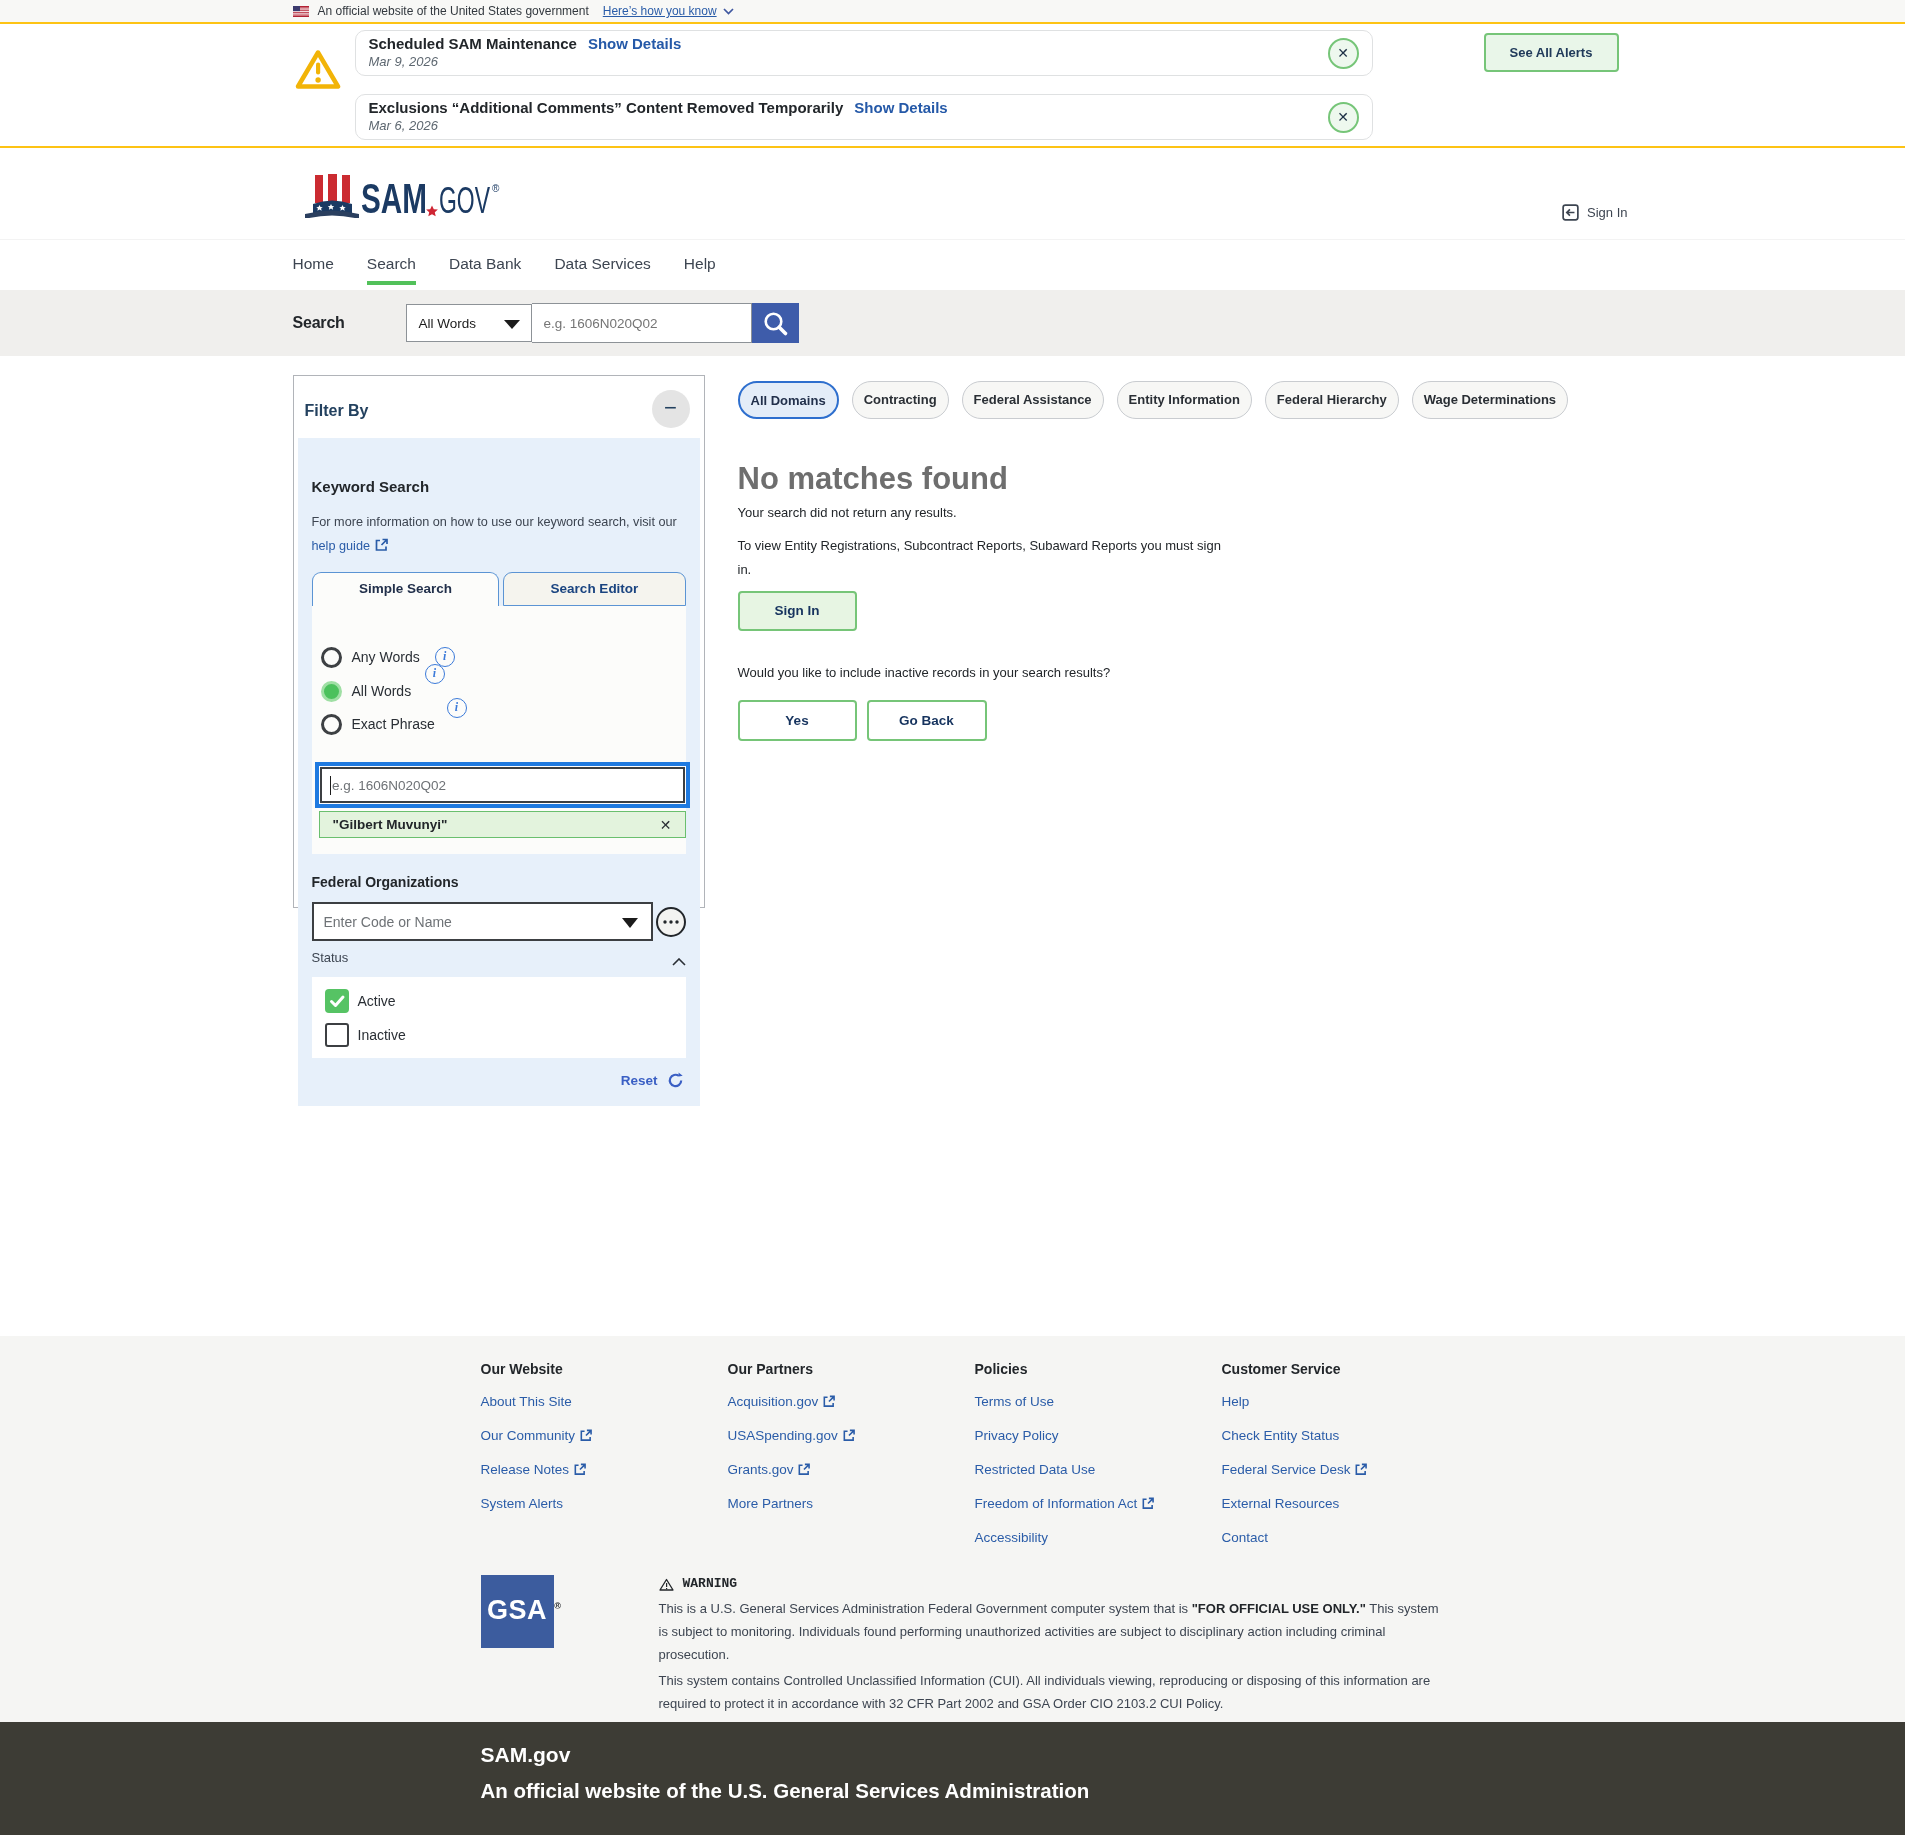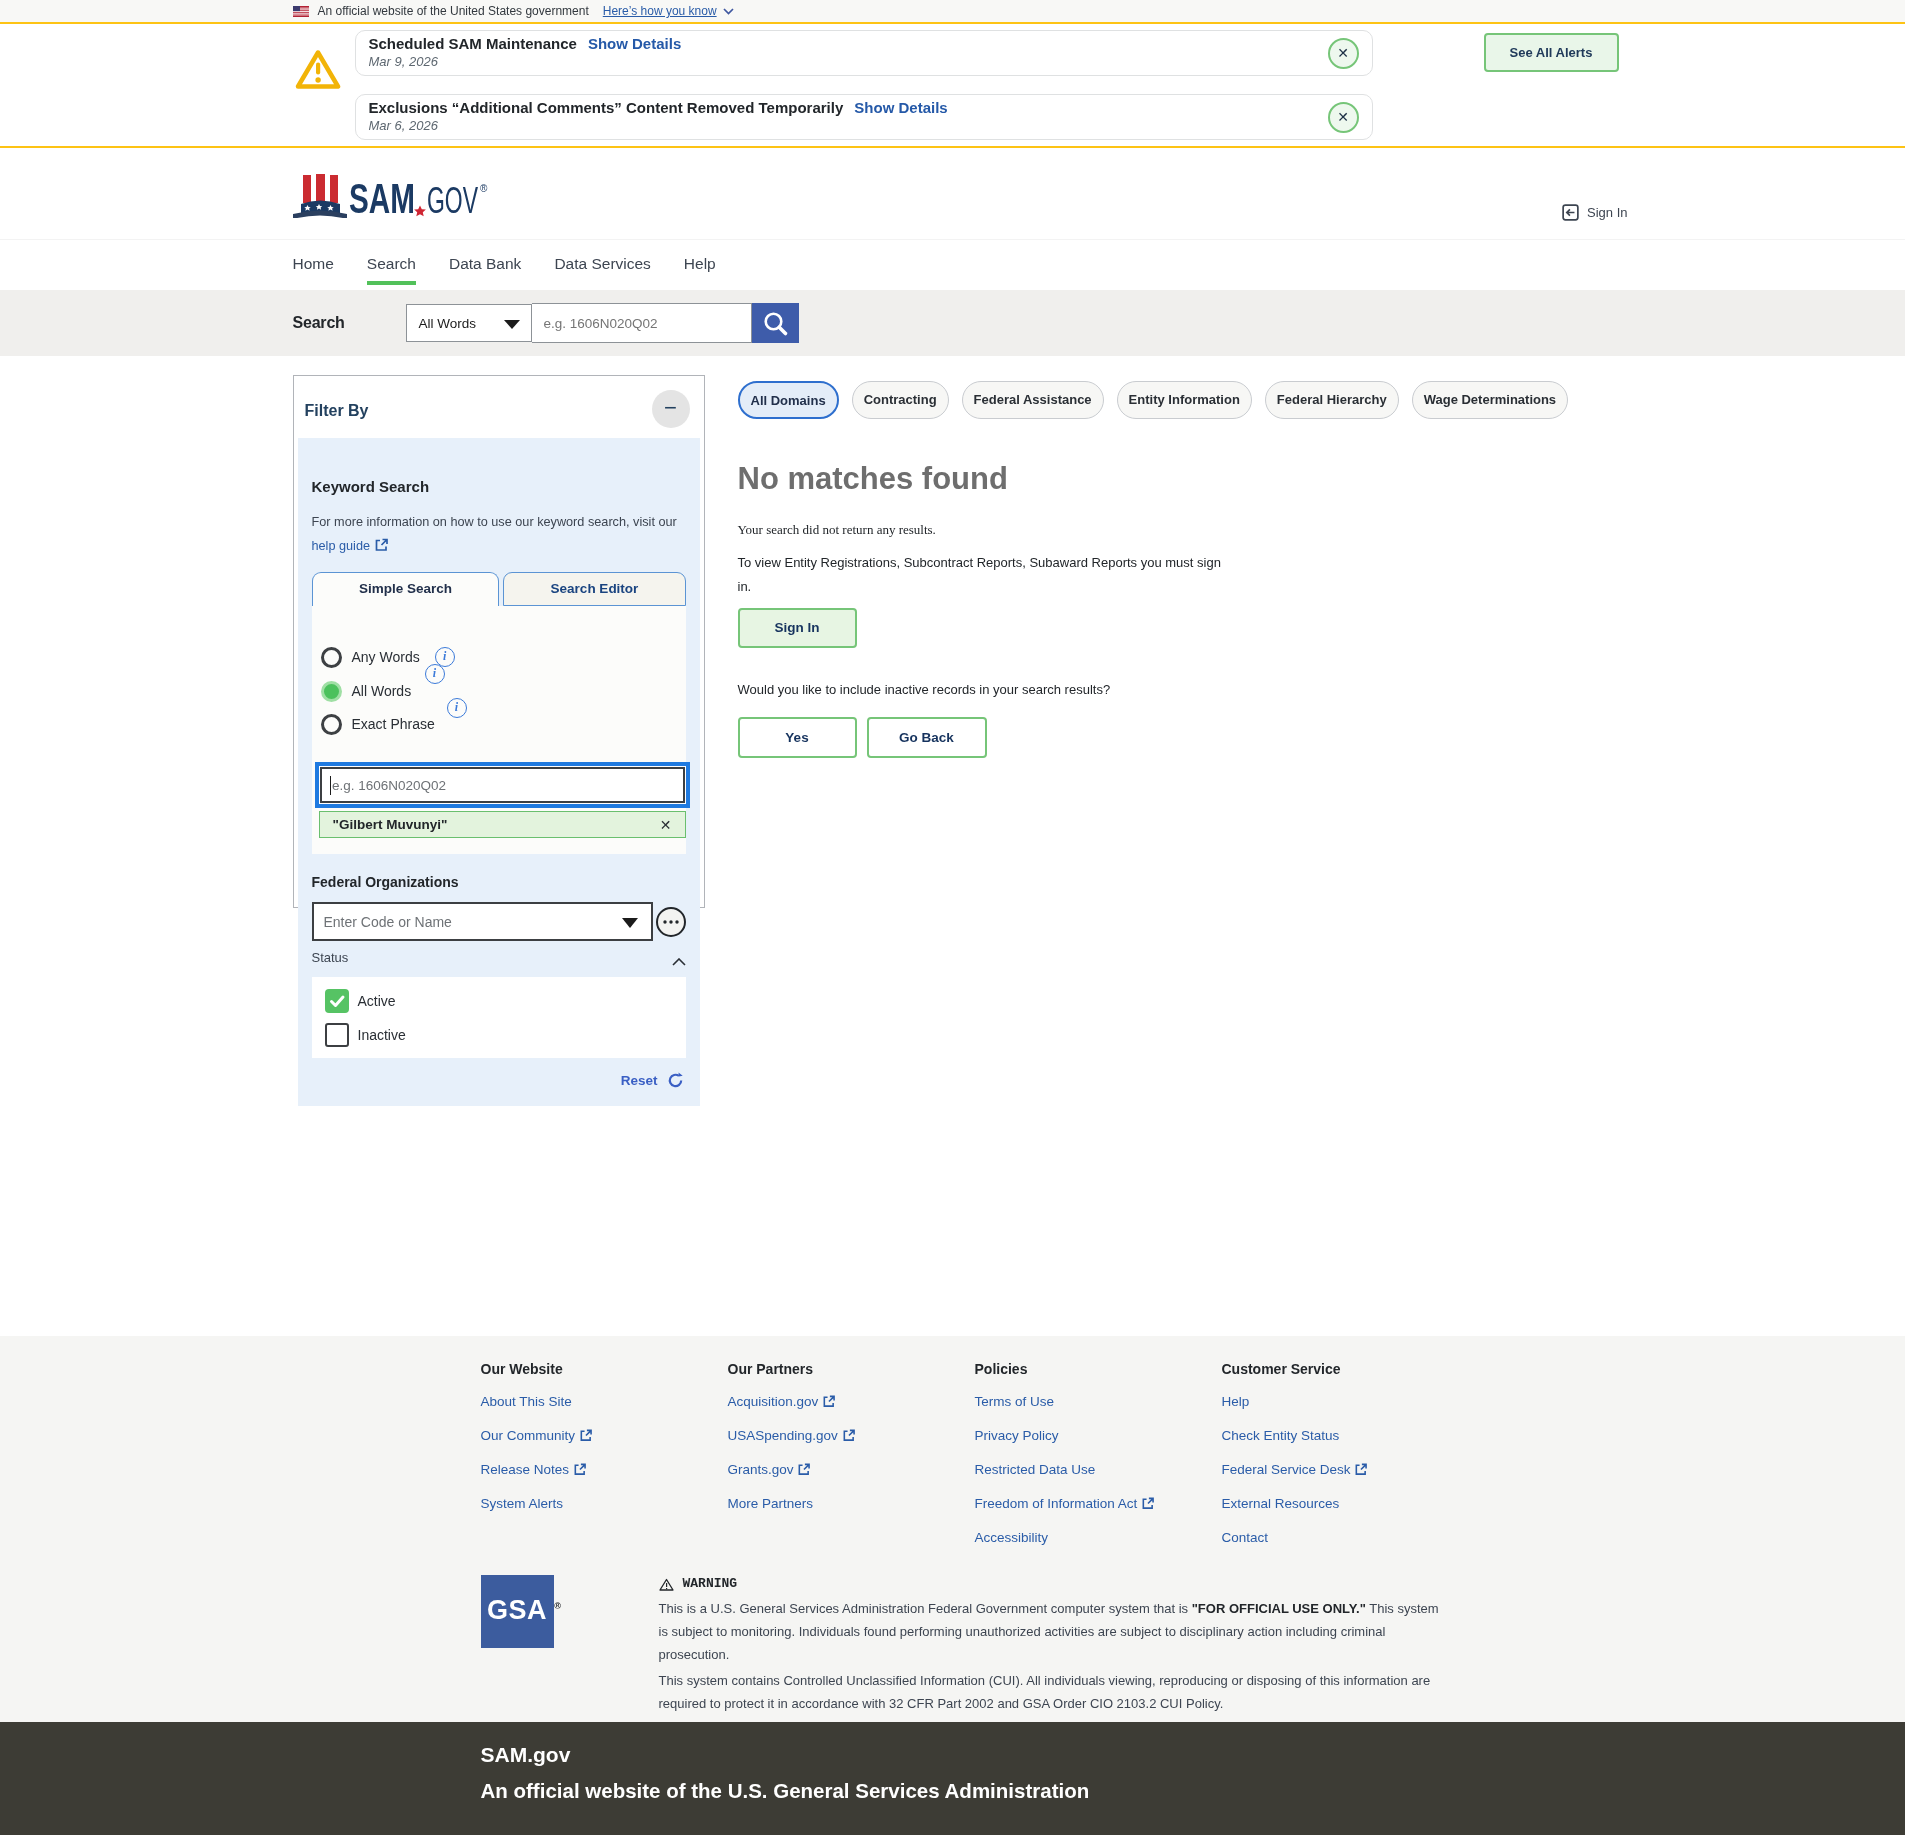--- a/index.html
+++ b/index.html
@@ -19,21 +19,21 @@
 .alert-box + .alert-box { margin-top:18px; }
 .alert-title { font-size:15px; font-weight:bold; color:#22262a; line-height:18px; }
 .alert-title a { color:#2559a8; margin-left:11px; text-decoration:none; }
 .alert-date { font-size:13px; font-style:italic; color:#5d6770; line-height:17px; }
 .alert-close { position:absolute; right:13px; top:7px; width:31px; height:31px; border-radius:50%; border:2px solid #76c578; background:#eef8ee; color:#1c2f45; font-size:14px; line-height:27px; text-align:center; }
 .see-all { position:absolute; right:-6px; top:3px; width:135px; height:39px; background:#e9f6e9; border:2px solid #76c578; border-radius:4px; font-weight:bold; font-size:13px; color:#203a5a; text-align:center; line-height:35px; }
 
 
 .hdr { height:91px; background:#fff; }
 .hdr .container { height:91px; }
-.logo { position:absolute; left:0; top:26px; }
+.logo { position:absolute; left:12px; top:26px; }
 .signin { position:absolute; right:-15px; top:56px; font-size:13px; color:#3d4551; display:flex; align-items:center; }
 .signin svg { margin-right:8px; }
 
 
 .nav { height:51px; border-top:1px solid #f3f3f3; background:#fff; }
 .nav .container { display:flex; height:51px; }
 .nav a { font-size:15.5px; color:#3d4551; text-decoration:none; margin-right:33px; padding-top:15px; position:relative; }
 .nav a.active:after { content:""; position:absolute; left:0; right:0; bottom:6px; height:4px; background:#52c15a; }
 
 
@@ -86,21 +86,21 @@
 .cb-lbl { font-size:14px; color:#2a2f35; margin-left:9px; }
 .reset { margin-top:14px; text-align:right; font-size:13.5px; font-weight:bold; color:#3a5fc4; padding-right:2px; display:flex; justify-content:flex-end; align-items:center; }
 .reset svg { margin-left:9px; }
 
 
 .rcol { position:absolute; left:445px; top:0; width:875px; }
 .pills { display:flex; margin-top:25px; height:38px; }
 .pill { height:38px; border-radius:19px; background:#f7f7f5; border:1px solid #c9ccd0; font-size:13px; font-weight:bold; color:#2a2f35; line-height:36px; padding:0 11px; margin-right:13px; white-space:nowrap; }
 .pill.on { background:#e4edf8; border:2px solid #2e6fce; color:#22304b; }
 .nmf { margin-top:41px; font-size:31px; font-weight:bold; color:#6e6e6e; line-height:38px; }
-.rp1 { margin-top:20px; font-size:13px; color:#22262a; line-height:24px;font-family:Liberation Serif, serif; }
+.rp1 { margin-top:3px; font-size:13px; color:#22262a; line-height:24px; }
 .rp2 { margin-top:9px; font-size:13px; color:#22262a; width:492px; line-height:24px; }
 .btn-green { width:119px; height:40px; background:#e7f5e3; border:2px solid #76c578; border-radius:4px; font-size:13.5px; font-weight:bold; color:#16335e; text-align:center; line-height:36px; margin-top:9px; }
 .rq { margin-top:30px; font-size:13px; color:#22262a; line-height:24px; }
 .btn-row { display:flex; margin-top:15px; }
 .btn-white { width:119px; height:41px; background:#fff; border:2px solid #76c578; border-radius:4px; font-size:13.5px; font-weight:bold; color:#16335e; text-align:center; line-height:37px; margin-right:10px; }
 
 
 .footer { background:#f5f5f3; height:386px; padding-top:22px; }
 .fcols { display:flex; margin-left:188px; }
 .fcol { width:247px; }

